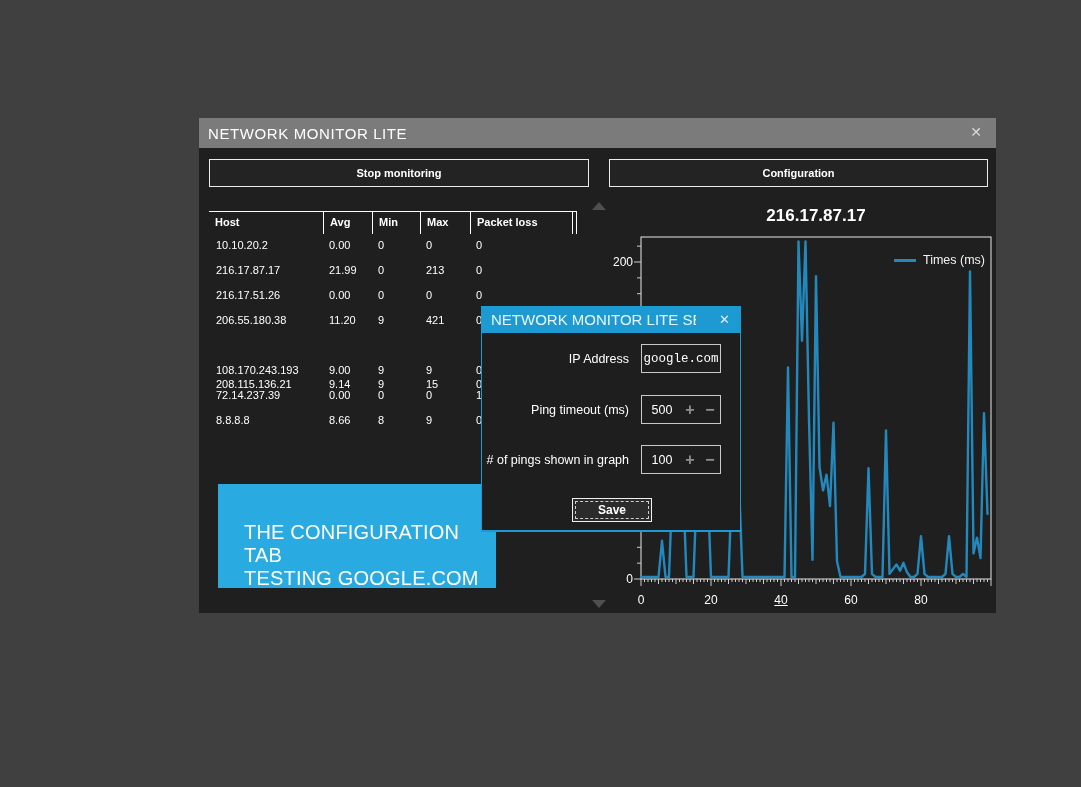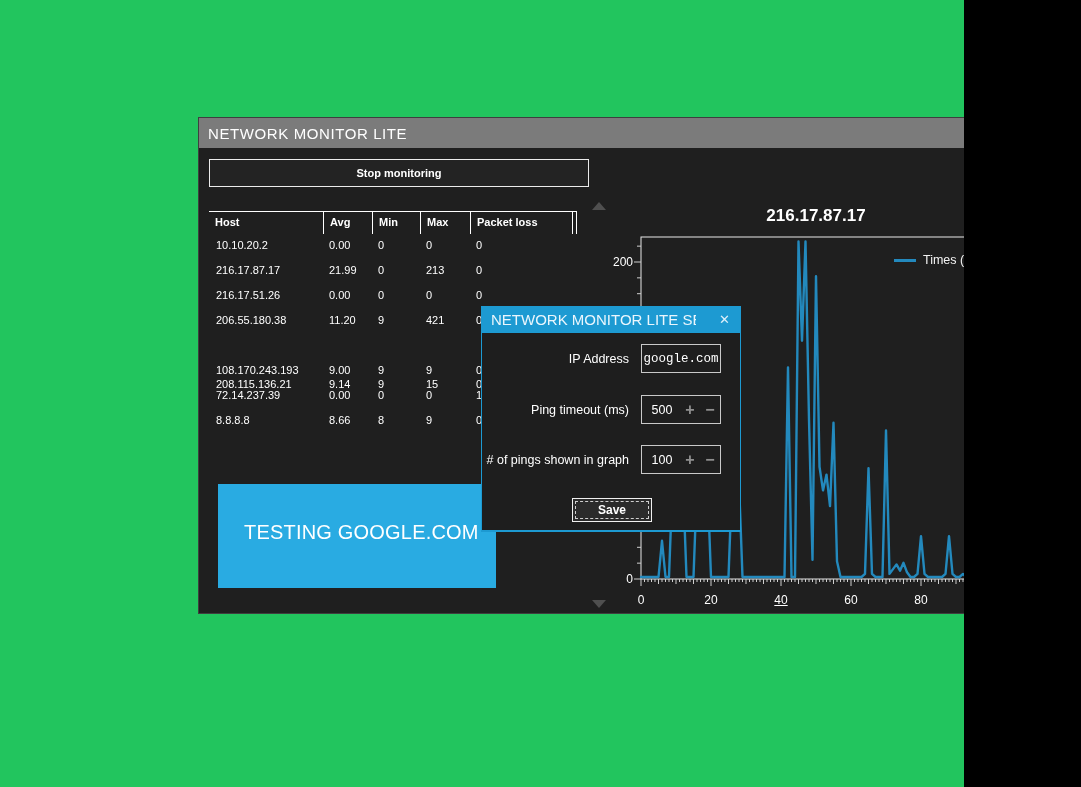--- a/index.html
+++ b/index.html
@@ -1,18 +1,18 @@
 <!DOCTYPE html>
 <html><head>
 <meta charset="utf-8">
 <style>
   * { box-sizing: border-box; margin: 0; padding: 0; }
   html,body { background:#000; }
   body { font-family:"Liberation Sans", sans-serif; }
-  .stage { position:relative; width:964px; height:787px; background:#22c55e; overflow:hidden; }
+  .stage { position:relative; width:1081px; height:787px; background:#404040; overflow:hidden; }
 
   
   .window { position:absolute; left:198px; top:117px; width:799px; height:497px;
             background:#1f1f1f; border:1px solid #3f3f3f; }
   .titlebar { position:absolute; left:0; top:0; right:0; height:30px; background:#7b7b7b;
               display:flex; align-items:center; }
   .titlebar .wtitle { color:#ffffff; font-size:15px; letter-spacing:0.6px; padding-left:9px; font-weight:400; }
   .titlebar .wclose { position:absolute; right:14px; top:6px; color:#d9d9d9; font-size:14px; cursor:default; }
 
   .btn { position:absolute; background:#232323; border:1px solid #ebebeb; color:#fff;
@@ -80,20 +80,21 @@
 
 <div class="stage">
   <div class="window">
 
     <div class="titlebar">
       <span class="wtitle">NETWORK MONITOR LITE</span>
       <span class="wclose">✕</span>
     </div>
 
     <button class="btn btn-stop">Stop monitoring</button>
+    <button class="btn btn-config">Configuration</button>
 
     <div class="table">
       <div class="thead">
           <div class="hcell" style="left: 0px; width: 114px;">Host</div>
           <div class="hcell" style="left: 114px; width: 49px; border-left: 1px solid rgb(255, 255, 255);">Avg</div>
           <div class="hcell" style="left: 163px; width: 48px; border-left: 1px solid rgb(255, 255, 255);">Min</div>
           <div class="hcell" style="left: 211px; width: 50px; border-left: 1px solid rgb(255, 255, 255);">Max</div>
           <div class="hcell" style="left: 261px; width: 102px; border-left: 1px solid rgb(255, 255, 255);">Packet loss</div>
           <div class="hdr-dbl"></div>
         </div>
@@ -296,20 +297,21 @@
         <div class="xlab" style="left: 567px; text-decoration: underline;">40</div>
         <div class="xlab" style="left: 637px;">60</div>
         <div class="xlab" style="left: 707px;">80</div>
       </div>
     <div class="legend">
       <span class="swatch" style="background: rgb(35, 137, 189);"></span>
       <span class="ltext">Times (ms)</span>
     </div>
 
     <div class="banner" style="background: rgb(41, 171, 226);">
+      <div>THE CONFIGURATION TAB</div>
       <div>TESTING GOOGLE.COM</div>
     </div>
 
     <div class="dialog" style="border-bottom-color: rgb(29, 154, 210); border-right-color: rgb(29, 154, 210); border-left-color: rgb(29, 154, 210);">
       <div class="dlg-title" style="background: rgb(29, 154, 210);">
         <span class="dtext">NETWORK MONITOR LITE SE...</span>
         <span class="dclose">✕</span>
       </div>
 
       <div class="f-label fl-1">IP Address</div>

